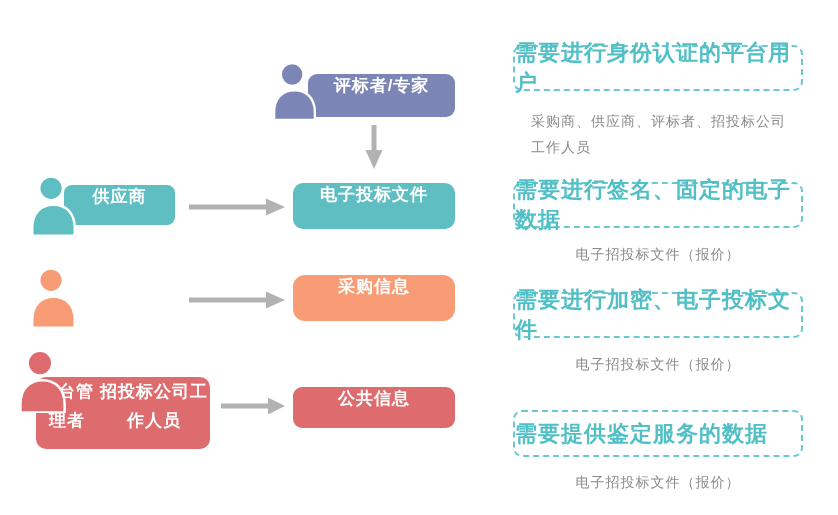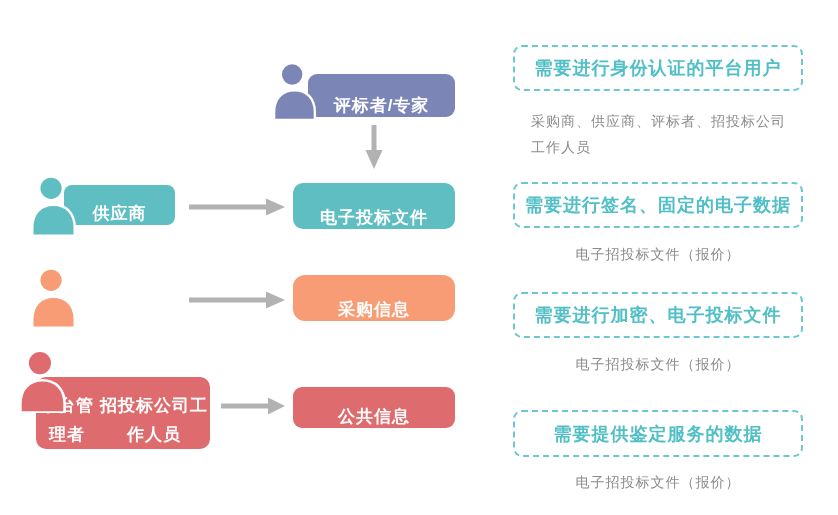--- a/index.html
+++ b/index.html
@@ -1,18 +1,18 @@
 <!DOCTYPE html>
 <html style="--purple: #7c86b6; --teal: #5fbec2; --orange: #f89c75; --red: #de6b6e; --accent: #50bfc6; --dash: #6cc8ce; --gray: #8b8b8b; --arrow: #b2b2b2;"><head>
 <meta charset="utf-8">
 <style>
   html,body{margin:0;padding:0;background:#ffffff;}
   body{font-family:"Liberation Sans","DejaVu Sans",sans-serif;}
   .stage{position:relative;width:838px;height:515px;background:#fff;overflow:hidden;}
-  .pill{position:absolute;display:flex;align-items:flex-end;justify-content:center;
+  .pill{position:absolute;display:flex;align-items:flex-start;justify-content:center;
         color:#fff;font-weight:bold;letter-spacing:1px;text-align:center;}
   .person{position:absolute;display:block;}
   .arrow{position:absolute;display:block;color:var(--arrow,#b2b2b2);}
 
   
   .r1-person{left:271px;top:62px;width:47px;height:58px;color:var(--purple,#7c86b6);}
   .r1-pill{left:308px;top:74px;width:147px;height:43px;border-radius:9px;
            background:var(--purple,#7c86b6);font-size:17px;}
   .arrow-down{left:364px;top:124px;width:20px;height:46px;}
 
@@ -37,22 +37,22 @@
   .r4-pill{left:36px;top:377px;width:174px;height:72px;border-radius:10px;
            background:var(--red,#de6b6e);font-size:17px;flex-direction:row;
            line-height:29px;}
   .r4-arrow{left:220px;top:396px;width:67px;height:20px;}
   .r4-target{left:293px;top:387px;width:162px;height:41px;border-radius:9px;
              background:var(--red,#de6b6e);font-size:17px;}
 
   
   .note{position:absolute;left:513px;width:290px;height:46px;box-sizing:border-box;
         border:2px dashed var(--dash,#6cc8ce);border-radius:9px;
-        display:flex;align-items:center;justify-content:center;
-        color:var(--accent,#50bfc6);font-weight:bold;font-size:18px;letter-spacing:1px;}
+        display:flex;align-items:center;justify-content:flex-start;
+        color:var(--accent,#50bfc6);font-weight:bold;font-size:22px;letter-spacing:1px;}
   .n1{top:45px;}.n2{top:182px;}.n3{top:292px;}.n4{top:410px;height:47px;}
 
   .desc{position:absolute;color:var(--gray,#8b8b8b);font-size:14px;letter-spacing:1px;}
   .d1{left:531px;top:108px;width:280px;line-height:26px;text-align:left;}
   .d2{left:513px;top:246px;width:290px;text-align:center;}
   .d3{left:513px;top:356px;width:290px;text-align:center;}
   .d4{left:513px;top:474px;width:290px;text-align:center;}
   .desc .line{display:block;}
 </style>
 </head>

